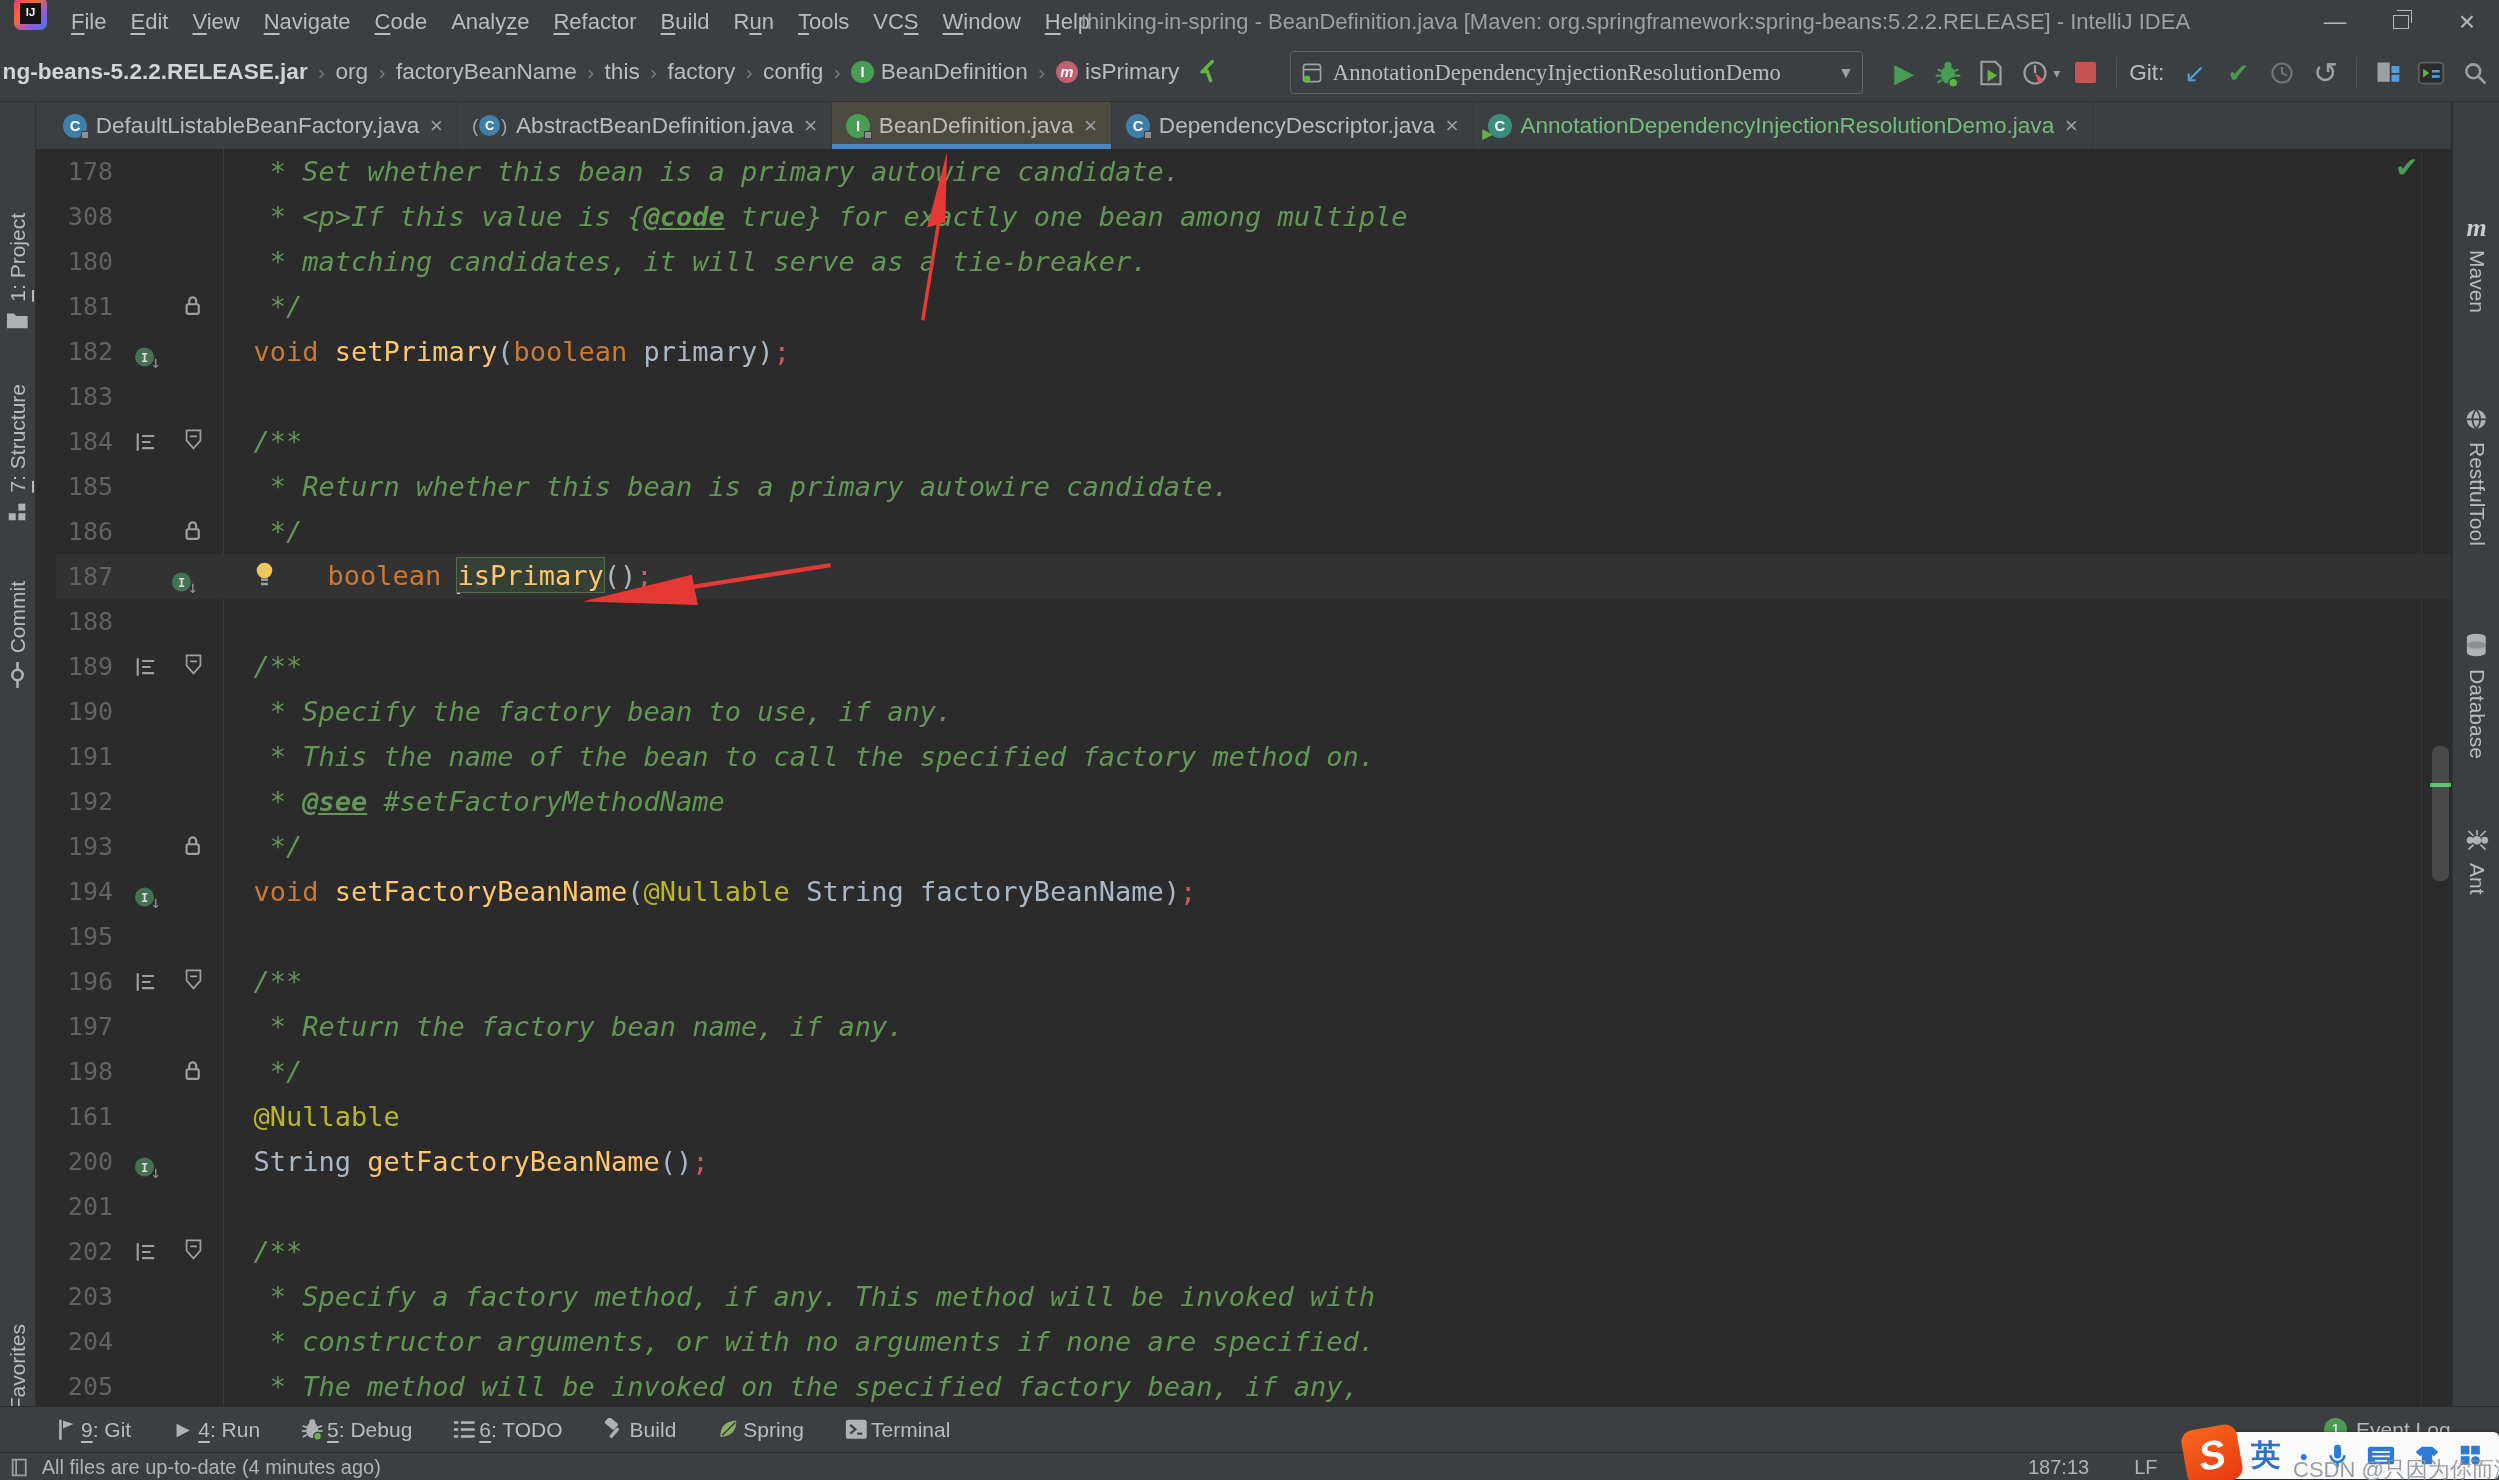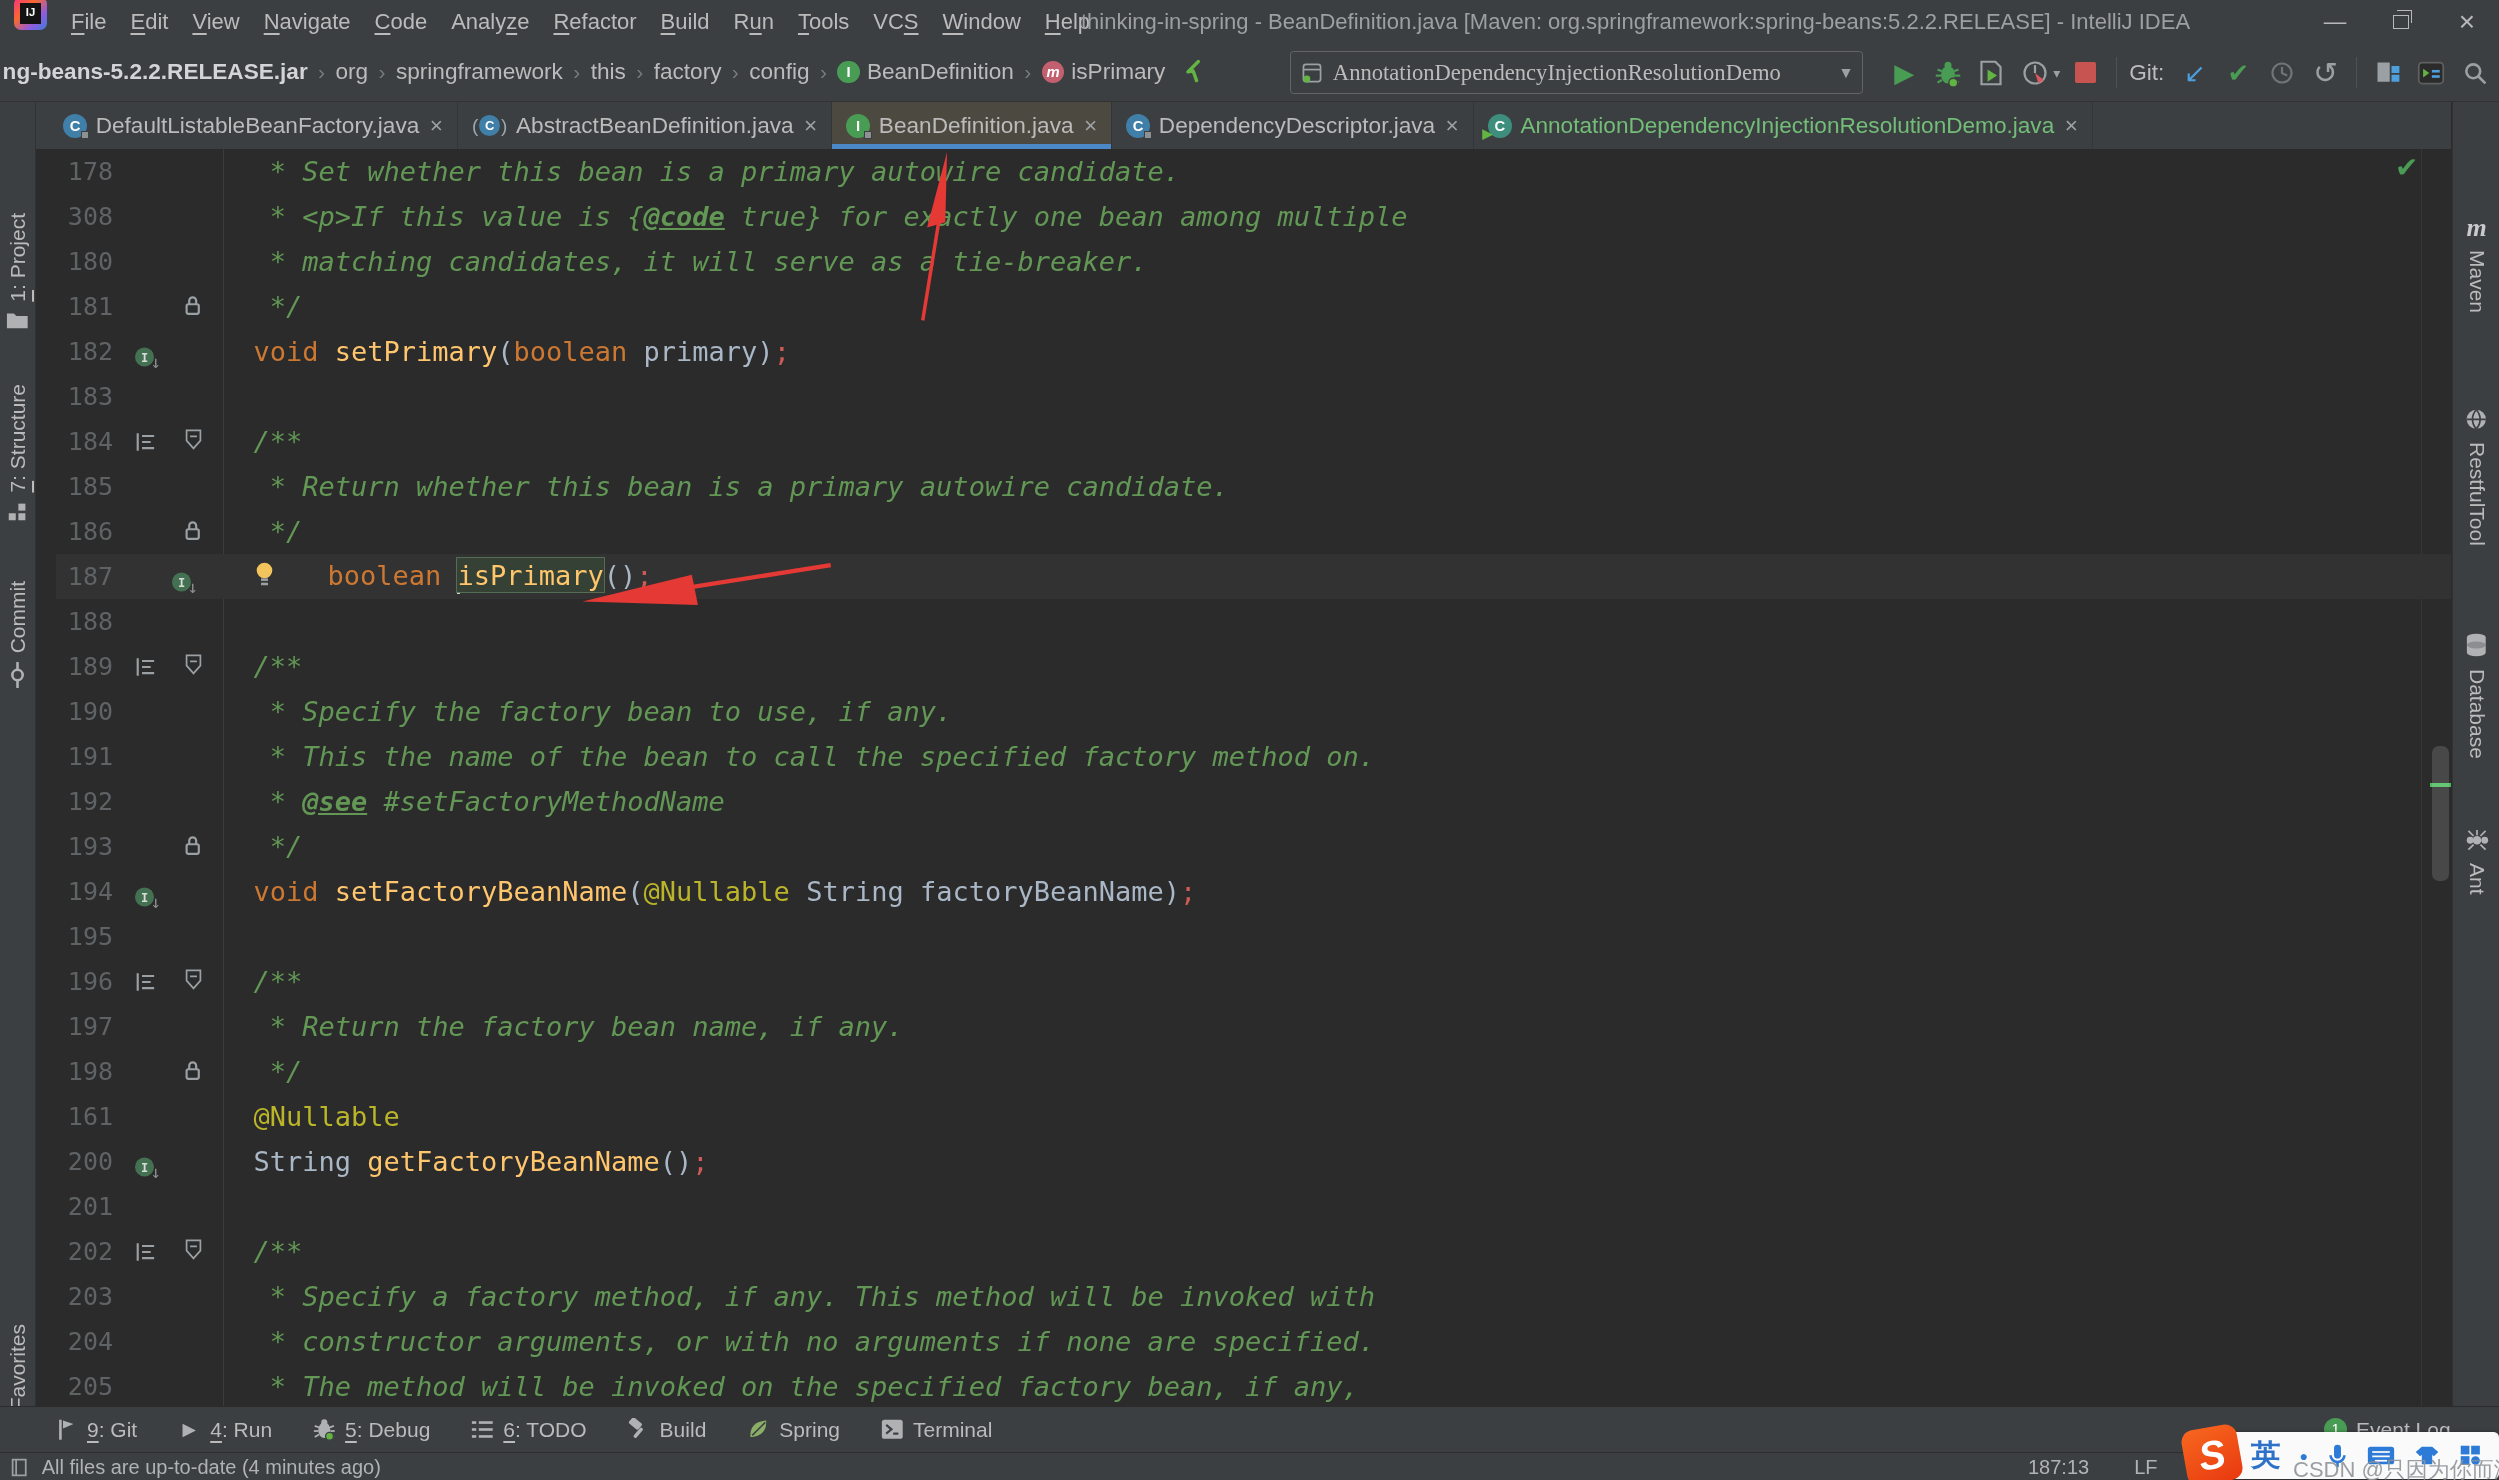--- a/index.html
+++ b/index.html
@@ -96,21 +96,21 @@
   .impl-arrow { color:#8C9092; font-size:17.4px; margin-left:-3.5px; position:relative; top:4.3px; }
   #insp-check { position:absolute; left:2359px; top:1.7px; color:#499C54; font-size:28px; }
   #scrollbar { position:absolute; left:2394px; top:0; width:21px; height:1257px; }
   #scroll-thumb { position:absolute; left:1.7px; top:597px; width:17.4px; height:135px; background:rgba(255,255,255,0.14); border-radius:7px; }
   #scroll-mark { position:absolute; left:0; top:634px; width:21px; height:4.3px; background:#4DBB5F; }
 
   
   #toolwin-bar { position:absolute; left:0; top:1406px; width:2500px; height:46px; background:#3C3F41;
     border-top:0.9px solid #2B2B2B; display:flex; align-items:center; color:#BBBBBB; }
   #toolwin-items { display:flex; margin-left:54px; gap:40px; }
-  .twitem { display:flex; align-items:center; gap:9px; font-size:21px; }
+  .twitem { display:flex; align-items:center; gap:3px; font-size:21px; }
   .twicon { width:24px; height:24px; display:flex; align-items:center; justify-content:center; color:#AFB1B3; font-size:21px; }
   #event-log { position:absolute; left:2324px; display:flex; align-items:center; gap:8.7px; font-size:21px; }
   #event-badge { width:23.4px; height:23.4px; border-radius:50%; background:#499C54; color:#fff; font-size:14.8px;
     display:flex; align-items:center; justify-content:center; }
 
   
   #statusbar { position:absolute; left:0; top:1452px; width:2500px; height:29px; background:#3C3F41;
     border-top:0.9px solid #2E2E2E; color:#B0B3B5; font-size:20px; }
   #status-left { position:absolute; left:10.4px; top:0; height:29px; display:flex; align-items:center; gap:10.4px; }
   #status-right { position:absolute; left:2028px; top:0; height:29px; display:flex; align-items:center; gap:45px; }
@@ -159,21 +159,21 @@
     <div class="wbtn" style="font-size:28px;">×</div>
   </div>
 </div>
 
 <div id="toolbar">
   <div id="breadcrumbs">
       <span class="bc-first" style="display:inline-flex;align-items:center;">ng-beans-5.2.2.RELEASE.jar</span>
       <span class="bc-sep">›</span>
       <span class="" style="display:inline-flex;align-items:center;">org</span>
       <span class="bc-sep">›</span>
-      <span class="" style="display:inline-flex;align-items:center;">springframework</span>
+      <span class="" style="display:inline-flex;align-items:center;">factoryBeanName</span>
       <span class="bc-sep">›</span>
       <span class="" style="display:inline-flex;align-items:center;">this</span>
       <span class="bc-sep">›</span>
       <span class="" style="display:inline-flex;align-items:center;">factory</span>
       <span class="bc-sep">›</span>
       <span class="" style="display:inline-flex;align-items:center;">config</span>
       <span class="bc-sep">›</span>
       <span class="" style="display:inline-flex;align-items:center;"><span class="badge badge-i">I</span>BeanDefinition</span>
       <span class="bc-sep">›</span>
       <span class="" style="display:inline-flex;align-items:center;"><span class="badge badge-m">m</span>isPrimary</span>

